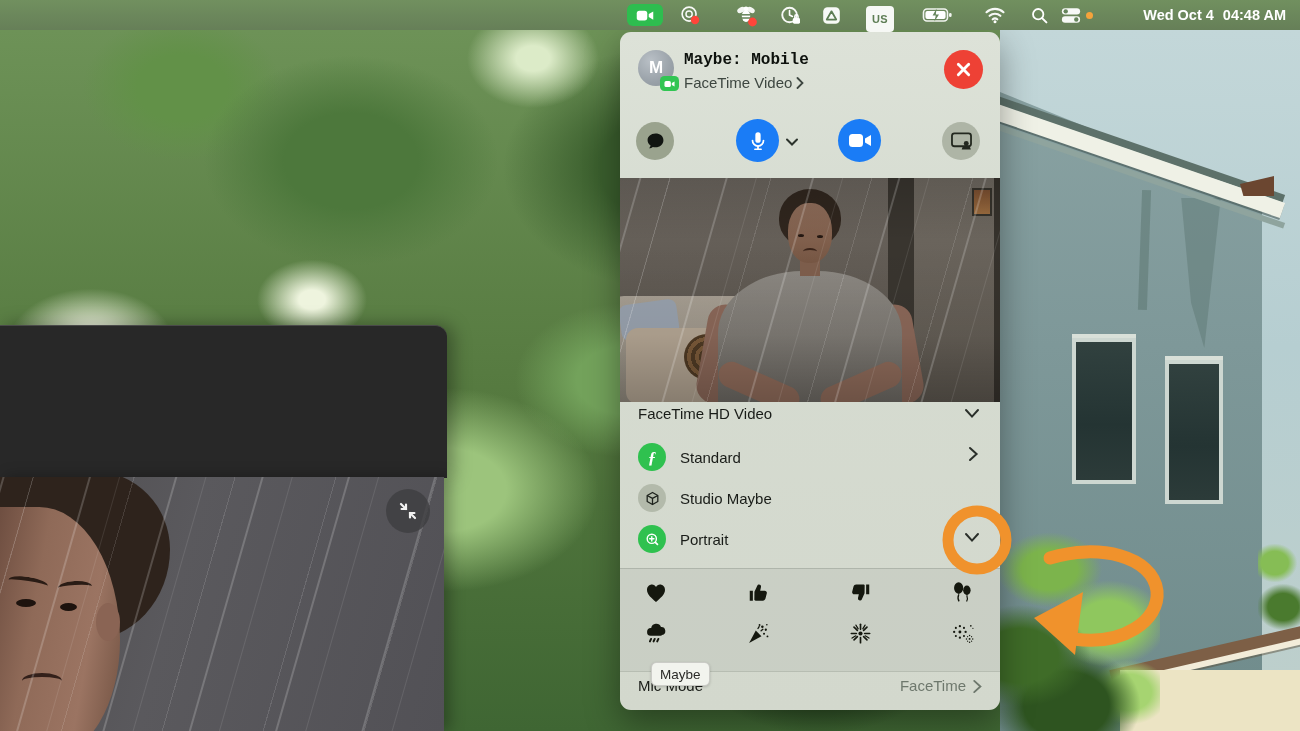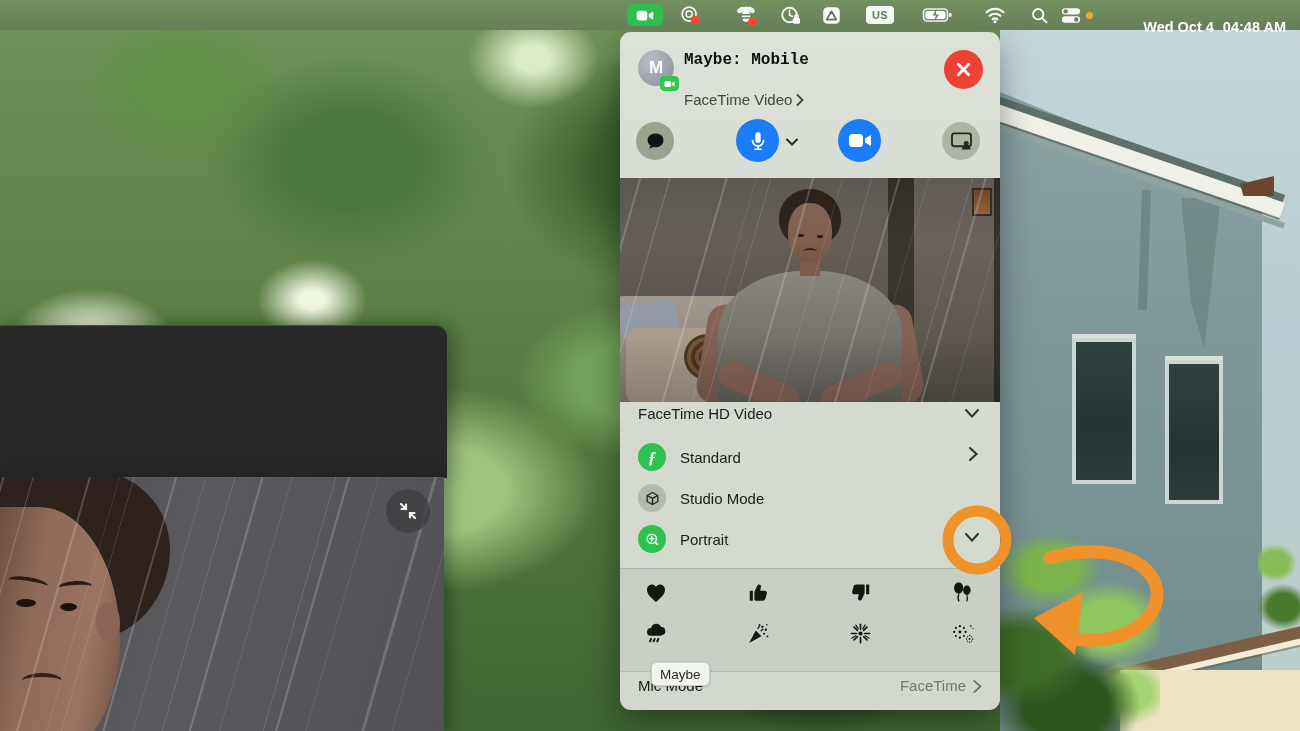--- a/index.html
+++ b/index.html
@@ -55,24 +55,24 @@
     radial-gradient(34px 30px at 60% 70%, #4a7a2e 0 45%, rgba(74,122,46,0) 78%);}
   .house .low-wall{position:absolute;left:120px;top:640px;width:180px;height:61px;background:#ece4c4;}
   .house .low-roof{position:absolute;left:112px;top:640px;width:200px;height:12px;background:#7d5f46;
     transform:rotate(-13deg);transform-origin:left bottom;box-shadow:0 6px 0 #f2ecd9,0 8px 0 rgba(90,80,60,.5);}
 
   
   .menubar{position:absolute;left:0;top:0;width:1300px;height:30px;z-index:6;
     background:linear-gradient(180deg,#71905f,#667f58);display:block;color:#fff;}
   .mb-item{position:absolute;top:0;height:30px;display:flex;align-items:center;justify-content:center;}
   .mb-rec{left:627px;width:36px;top:4px;height:22px;background:#2ebd4f;border-radius:6px;}
-  .mb-us{left:866px;top:6px;width:28px;height:18px;background:rgba(255,255,255,.94);border-radius:4px;
+  .mb-us{left:866px;top:6px;width:28px;height:26px;background:rgba(255,255,255,.94);border-radius:4px;
     color:#5d7d54;font-size:11px;font-weight:bold;letter-spacing:.3px;}
   .mb-orange-dot{left:1086px;top:12px;width:7px;height:7px;border-radius:50%;background:#f5a33b;}
-  .mb-clock{right:14px;top:0;gap:9px;font-size:14.5px;font-weight:600;color:#fff;margin-top:12px;}
+  .mb-clock{right:14px;top:0;gap:9px;font-size:14.5px;font-weight:600;color:#fff;}
 
   
   .dark-window{position:absolute;left:0;top:325px;width:447px;height:153px;z-index:2;
     background:#282828;border-top:1px solid #4a4a4a;border-radius:0 12px 0 0;
     box-shadow:6px 0 18px rgba(0,0,0,.35);}
 
   
   .pip{position:absolute;left:0;top:477px;width:444px;height:254px;z-index:3;overflow:hidden;
     background:linear-gradient(105deg,#4e4c4e 0%,#5a595d 40%,#525156 100%);
     box-shadow:6px 0 14px rgba(0,0,0,.3);}
@@ -100,21 +100,21 @@
   
   .panel{position:absolute;left:620px;top:32px;width:380px;height:678px;z-index:5;
     background:linear-gradient(180deg,#dde2d8 0%,#d6dcd1 30%,#d3d8cd 100%);
     border-radius:11px;box-shadow:0 12px 34px rgba(0,0,0,.38);overflow:hidden;}
   .panel .avatar{position:absolute;left:18px;top:18px;width:36px;height:36px;border-radius:50%;
     background:radial-gradient(circle at 35% 30%,#b9c0c6 0%,#9aa2a9 60%,#8a9299 100%);
     color:#fff;font-size:17px;font-weight:600;display:flex;align-items:center;justify-content:center;}
   .panel .avatar-badge{position:absolute;left:40px;top:44px;width:19px;height:15px;border-radius:4.5px;
     background:#31c553;display:flex;align-items:center;justify-content:center;}
   .panel .title{position:absolute;left:64px;top:19px;font-size:16px;font-weight:700;color:#0d110d;font-family:Liberation Mono, monospace;}
-  .panel .subtitle{position:absolute;left:64px;top:59px;font-size:15px;color:#3e4741;display:flex;align-items:center;gap:4px;}
+  .panel .subtitle{position:absolute;left:64px;top:42px;font-size:15px;color:#3e4741;display:flex;align-items:center;gap:4px;}
   .panel .close-btn{position:absolute;left:324px;top:18px;width:39px;height:39px;border-radius:50%;
     background:#ee4135;display:flex;align-items:center;justify-content:center;}
   .ctl{position:absolute;border-radius:50%;display:flex;align-items:center;justify-content:center;}
   .ctl.chat{left:16px;top:90px;width:38px;height:38px;background:#9aa38e;}
   .ctl.mic{left:116px;top:87px;width:43px;height:43px;background:#1a7cf6;}
   .ctl.cam{left:218px;top:87px;width:43px;height:43px;background:#1a7cf6;}
   .ctl.share{left:322px;top:90px;width:38px;height:38px;background:#aeb5a6;}
   .mic-chevron{position:absolute;left:165px;top:101px;}
 
   
@@ -400,21 +400,21 @@
     </svg>
 
     <div class="fx-icon fx-gray" style="left:18px;top:452px;">
       <svg width="17" height="17" viewBox="0 0 24 24">
         <g stroke="#1d221c" stroke-width="1.8" fill="none" stroke-linejoin="round">
           <path d="M12 3.5 L19.5 7.7 V16.3 L12 20.5 L4.5 16.3 V7.7 Z"></path>
           <path d="M4.5 7.7 L12 11.9 L19.5 7.7 M12 11.9 V20.5"></path>
         </g>
       </svg>
     </div>
-    <div class="row-label" style="left:60px;top:458px;">Studio Mode</div>
+    <div class="row-label" style="left:60px;top:458px;">Studio Maybe</div>
 
     <div class="fx-icon fx-green" style="left:18px;top:493px;">
       <svg width="17" height="17" viewBox="0 0 24 24">
         <circle cx="11" cy="11" r="6.5" stroke="#fff" stroke-width="2" fill="none"></circle>
         <path d="M11 8 v6 M8 11 h6" stroke="#fff" stroke-width="2" stroke-linecap="round"></path>
         <path d="M16 16 L19 19" stroke="#fff" stroke-width="2.4" stroke-linecap="round"></path>
       </svg>
     </div>
     <div class="row-label" style="left:60px;top:499px;">Portrait</div>
     <svg style="position:absolute;left:344px;top:500px;" width="16" height="11" viewBox="0 0 16 11">

